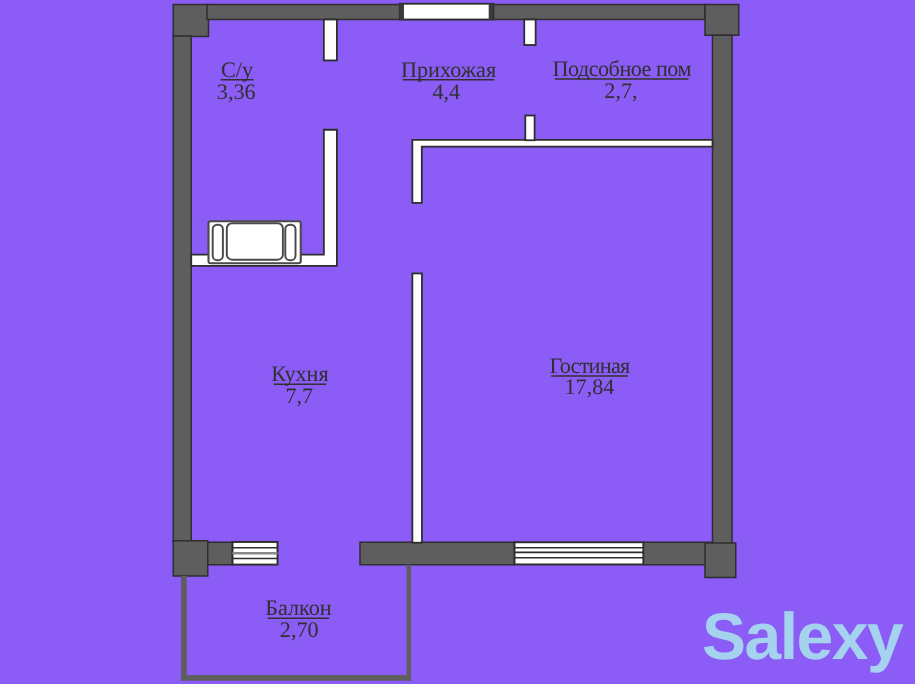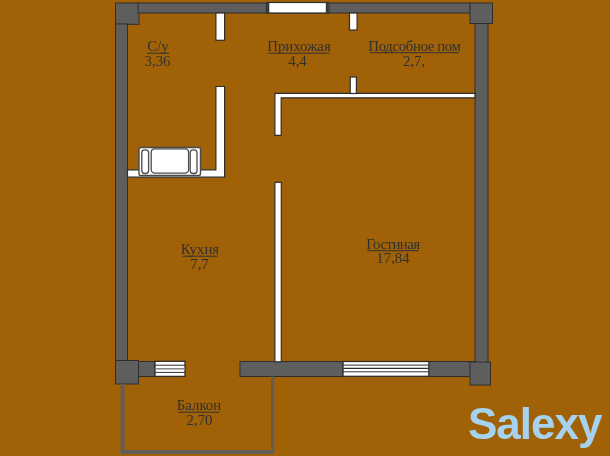--- a/index.html
+++ b/index.html
@@ -1,16 +1,16 @@
 <!DOCTYPE html>
 <html><head>
 <meta charset="utf-8">
 <style>
   html,body{margin:0;padding:0;background:#ffffff;}
-  .page{position:relative;width:610px;height:456px;background:#a16207;overflow:hidden;}
+  .page{position:relative;width:610px;height:456px;background:#8b5cf6;overflow:hidden;}
   svg{position:absolute;left:0;top:0;}
   text{font-family:"Liberation Serif", serif;fill:#303030;}
 </style>
 </head>
 <body>
 <div class="page">
 <svg width="610" height="456" viewBox="0 0 610 456">
 
   <rect x="115.5" y="3" width="23.5" height="21.3" fill="#5e5e5e" stroke="#2e2e2e" stroke-width="1"></rect>
 

